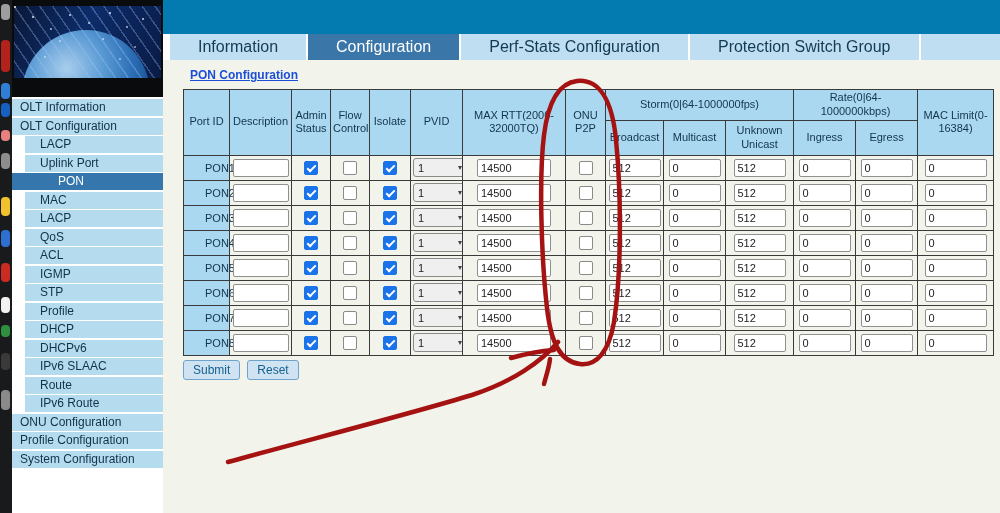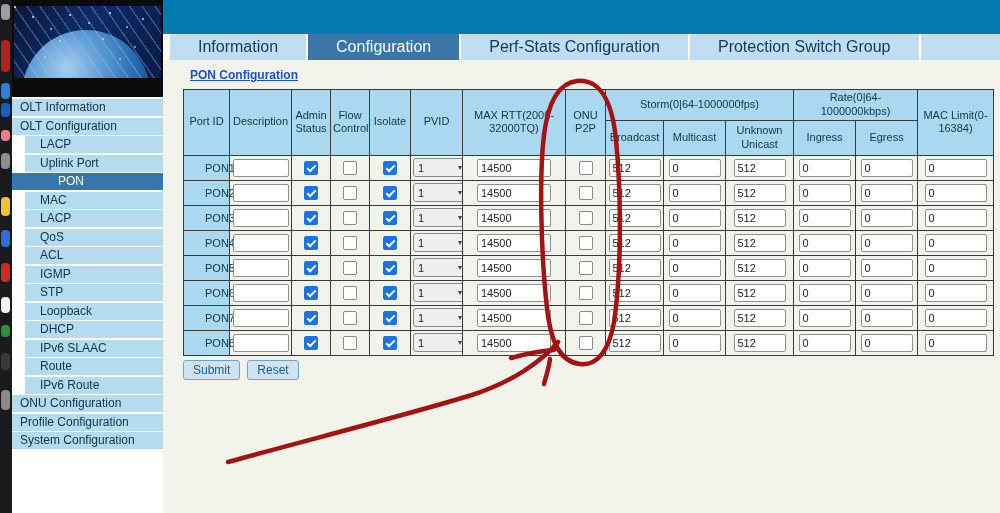--- a/index.html
+++ b/index.html
@@ -103,22 +103,23 @@
     <div class="side-item">OLT Configuration</div>
     <div class="side-item sub">LACP</div>
     <div class="side-item sub">Uplink Port</div>
     <div class="side-item sub selected">PON</div>
     <div class="side-item sub">MAC</div>
     <div class="side-item sub">LACP</div>
     <div class="side-item sub">QoS</div>
     <div class="side-item sub">ACL</div>
     <div class="side-item sub">IGMP</div>
     <div class="side-item sub">STP</div>
-    <div class="side-item sub">Loopback</div>
+    <div class="side-item sub">Profile</div>
     <div class="side-item sub">DHCP</div>
+    <div class="side-item sub">DHCPv6</div>
     <div class="side-item sub">IPv6 SLAAC</div>
     <div class="side-item sub">Route</div>
     <div class="side-item sub">IPv6 Route</div>
     <div class="side-item">ONU Configuration</div>
     <div class="side-item">Profile Configuration</div>
     <div class="side-item">System Configuration</div>
   </div>
 
 <div class="topbar"></div>
 

